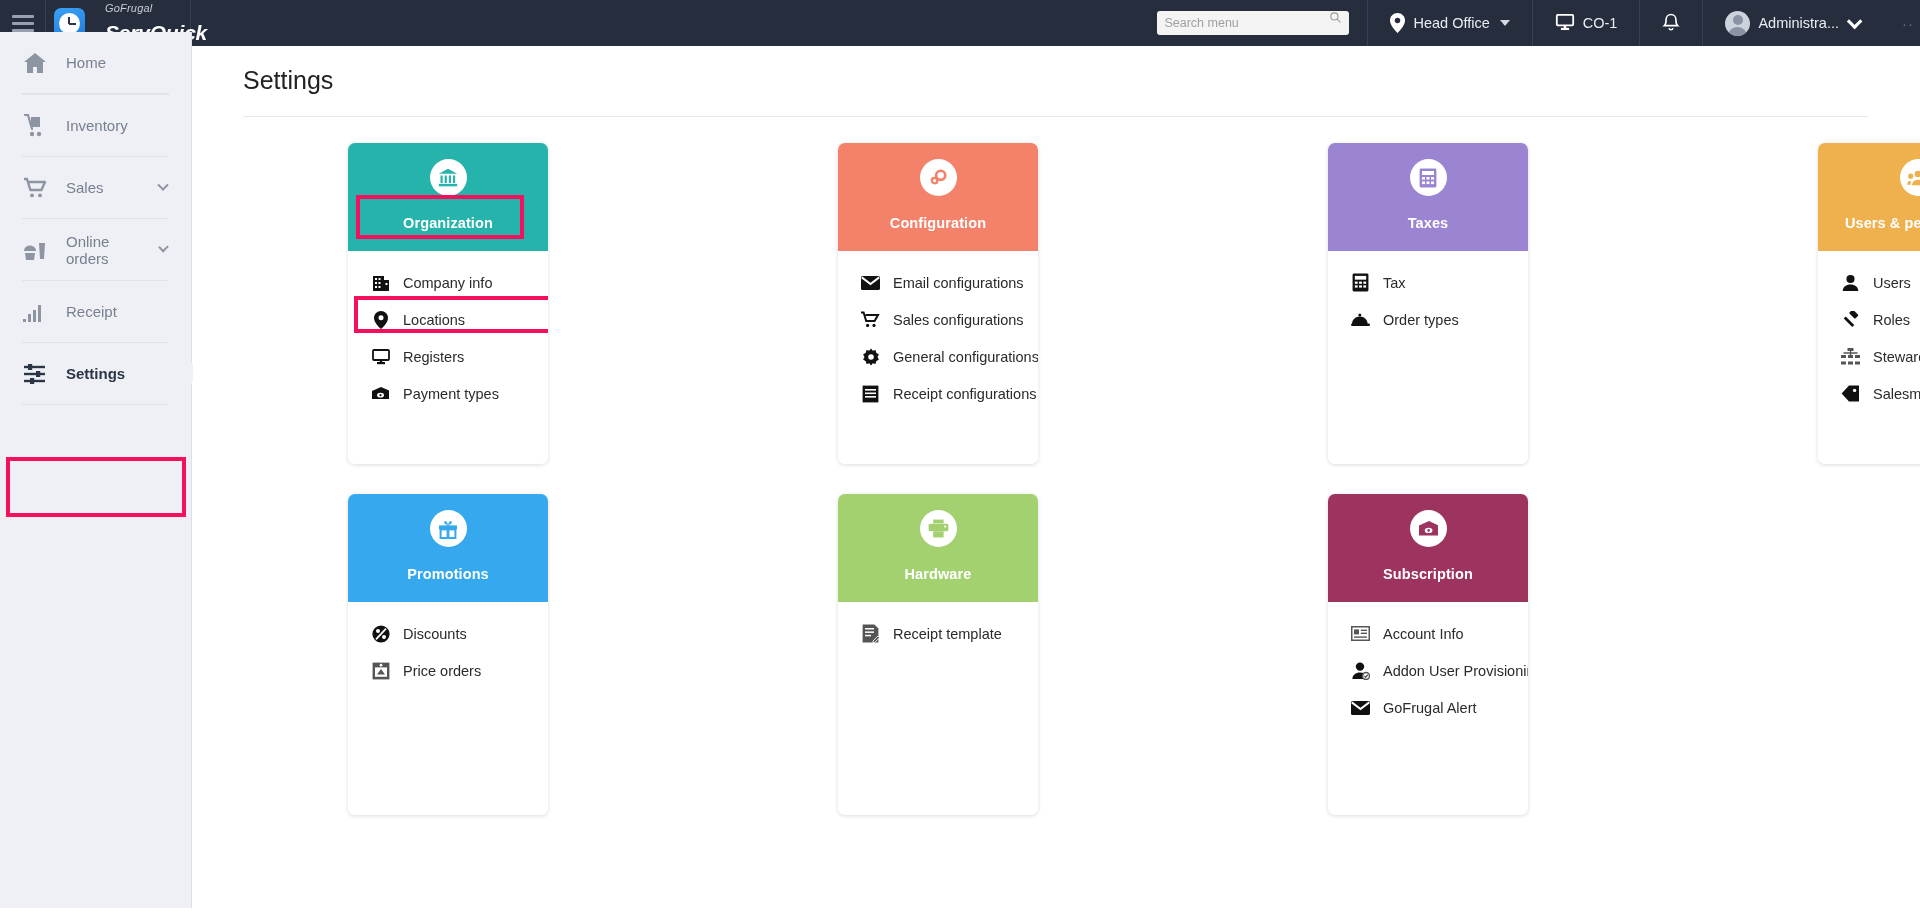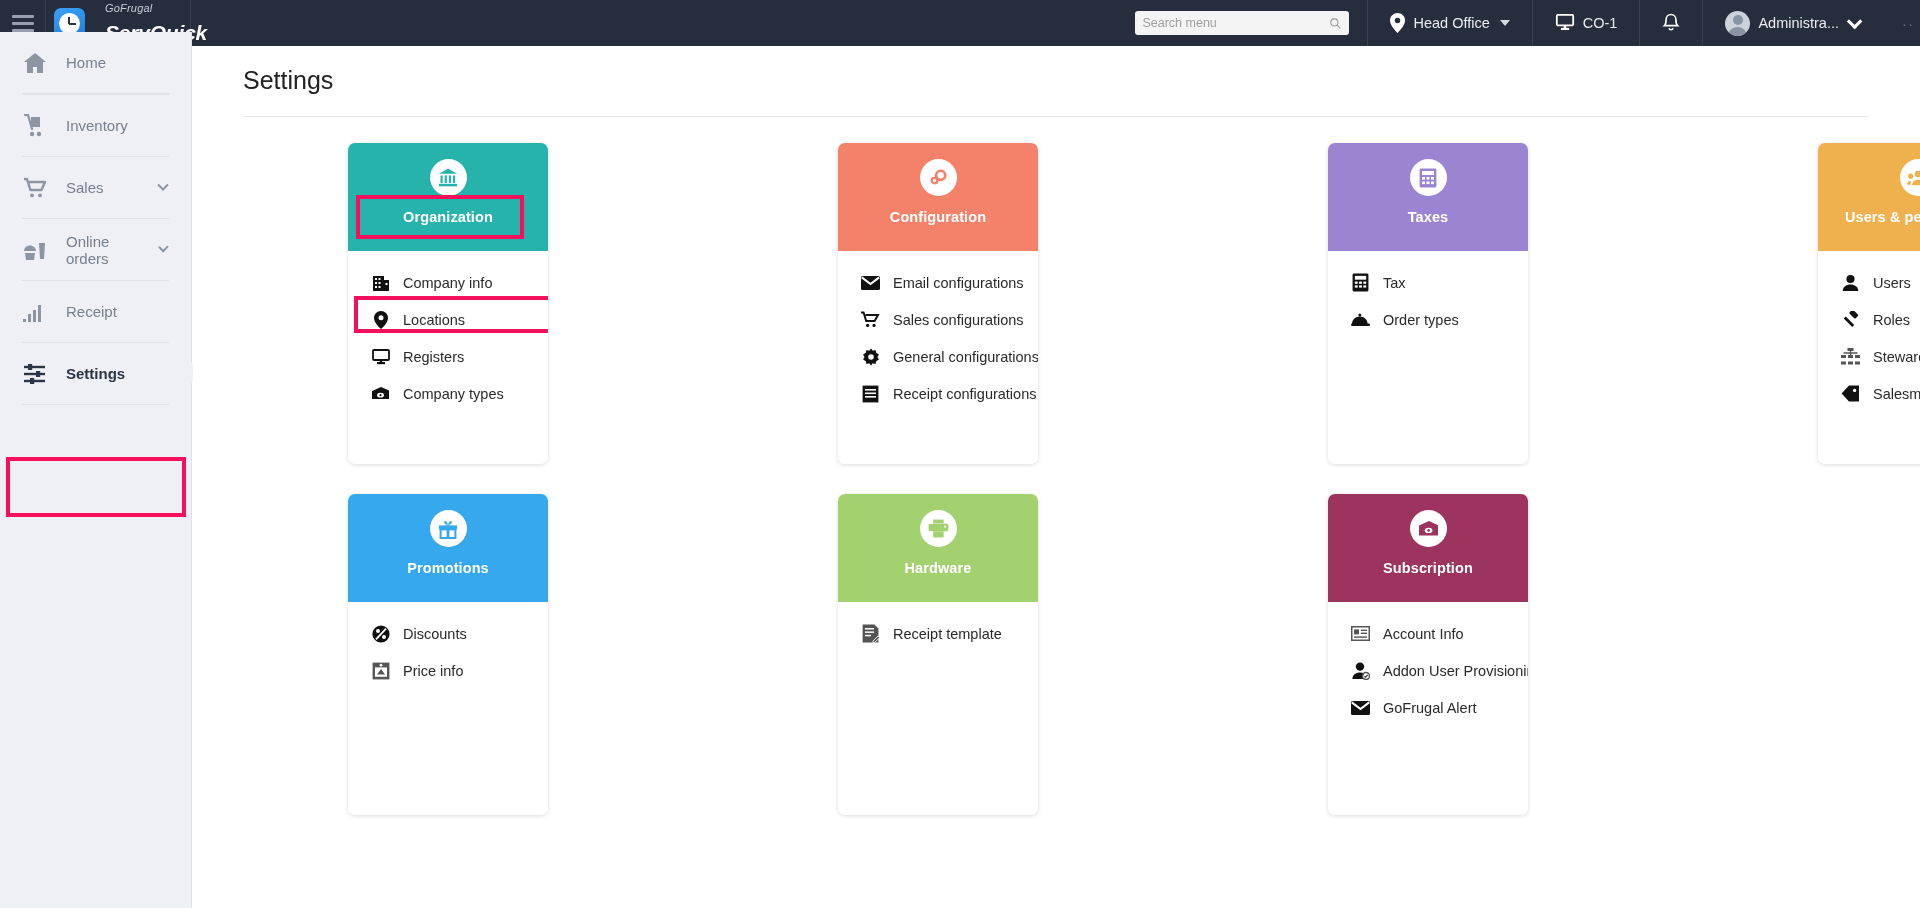--- a/index.html
+++ b/index.html
@@ -48,23 +48,23 @@
     content: ""; position: absolute; left: 10px; top: 10px;
     width: 7px; height: 2px; background: #2b3545;
   }
   .brand-text { line-height: 1; color: #fff; }
   .brand-top { font-size: 11px; font-style: italic; color: #c8cdd6; display: block; letter-spacing: .2px; }
   .brand-bot { font-size: 21px; font-style: italic; font-weight: 700; display: block; margin-top: 8px; letter-spacing: -.2px; }
 
   .topbar-spacer { flex: 1 1 auto; }
 
   .search-wrap {
-    display: flex; align-items: center;
+    display: flex; 
     align-self: center;
-    width: 214px; height: 24px;
+    width: 192px; height: 24px;
     background: #f4f4f4; border-radius: 3px;
     padding: 0 7px;
     margin-right: 18px;
   }
   .search-wrap input {
     flex: 1 1 auto; border: 0; outline: none; background: transparent;
     font-family: "Liberation Sans", sans-serif; font-size: 12.5px; color: #555;
   }
   .search-wrap input::placeholder { color: #a0a0a0; }
   .search-ico { width: 13px; height: 13px; flex: 0 0 auto; }
@@ -174,21 +174,21 @@
     height: 108px;
     display: flex; flex-direction: column; align-items: center;
     padding-top: 16px;
     position: relative;
   }
   .head-bubble {
     width: 37px; height: 37px; border-radius: 50%;
     background: #fff; display: flex; align-items: center; justify-content: center;
   }
   .card-head-title {
-    margin-top: 13px; color: #fff; font-size: 14.5px; font-weight: 700;
+    margin-top: 19px; color: #fff; font-size: 14.5px; font-weight: 700;
     text-align: center; letter-spacing: .1px;
   }
   .card-body { padding: 13px 0 28px 0; min-height: 213px; }
   .card-row {
     display: flex; align-items: center; gap: 13px;
     padding: 0 0 0 23px; height: 37px;
     color: #2a2a2a; font-size: 14.5px;
     cursor: pointer; position: relative;
     white-space: nowrap;
   }
@@ -415,21 +415,21 @@
           <span>Registers</span>
         </div>
         <div class="card-row">
           <span class="row-ico">
             <svg width="19" height="15" viewBox="0 0 19 15">
               <path d="M1 5 10 1l8 3.6v8.4H1z" fill="#111"></path>
               <ellipse cx="9.5" cy="9.2" rx="3.4" ry="2.4" fill="#fff"></ellipse>
               <circle cx="9.5" cy="9.2" r="1.1" fill="#111"></circle>
             </svg>
           </span>
-          <span>Company types</span>
+          <span>Payment types</span>
         </div>
       </div>
     </div>
 
     <div class="card">
       <div class="card-head" style="background:#f4826a">
         <span class="head-bubble">
           <svg width="21" height="21" viewBox="0 0 24 24">
             <circle cx="14.5" cy="9.5" r="5.2" fill="none" stroke="#f4826a" stroke-width="3.1"></circle>
             <circle cx="7.5" cy="15.5" r="3.2" fill="none" stroke="#f4826a" stroke-width="2.6"></circle>
@@ -613,21 +613,21 @@
         </div>
         <div class="card-row">
           <span class="row-ico">
             <svg width="18" height="18" viewBox="0 0 18 18">
               <rect x="0.6" y="0.6" width="16.8" height="16.8" fill="#555"></rect>
               <rect x="3" y="5.4" width="12" height="9.4" fill="#fff"></rect>
               <path d="M5 12.5 9 7l4 5.5z" fill="#555"></path>
               <circle cx="9" cy="3.2" r="1.4" fill="#fff"></circle>
             </svg>
           </span>
-          <span>Price info</span>
+          <span>Price orders</span>
         </div>
       </div>
     </div>
 
     <div class="card">
       <div class="card-head" style="background:#a3d170">
         <span class="head-bubble">
           <svg width="21" height="19" viewBox="0 0 22 20">
             <rect x="5.4" y="0.6" width="11" height="4" fill="#a3d170"></rect>
             <rect x="0.6" y="5" width="20.8" height="8" rx="1.6" fill="#a3d170"></rect>

